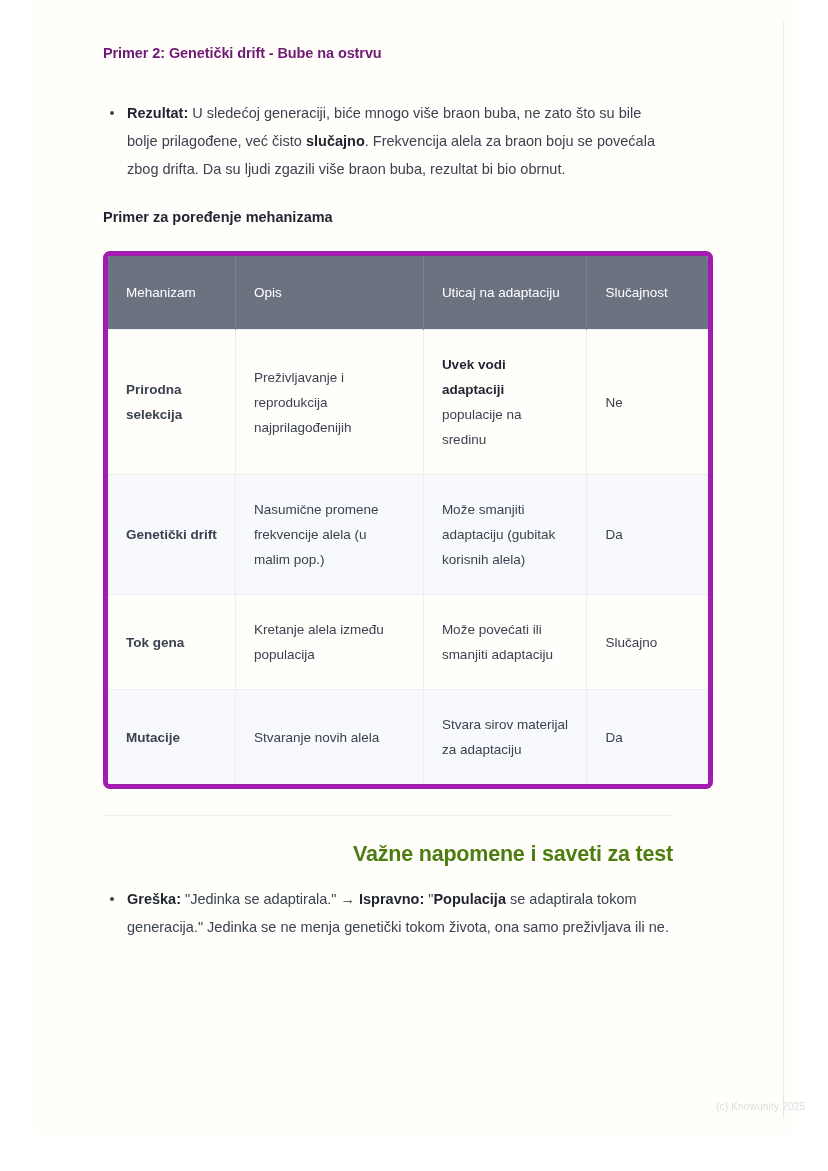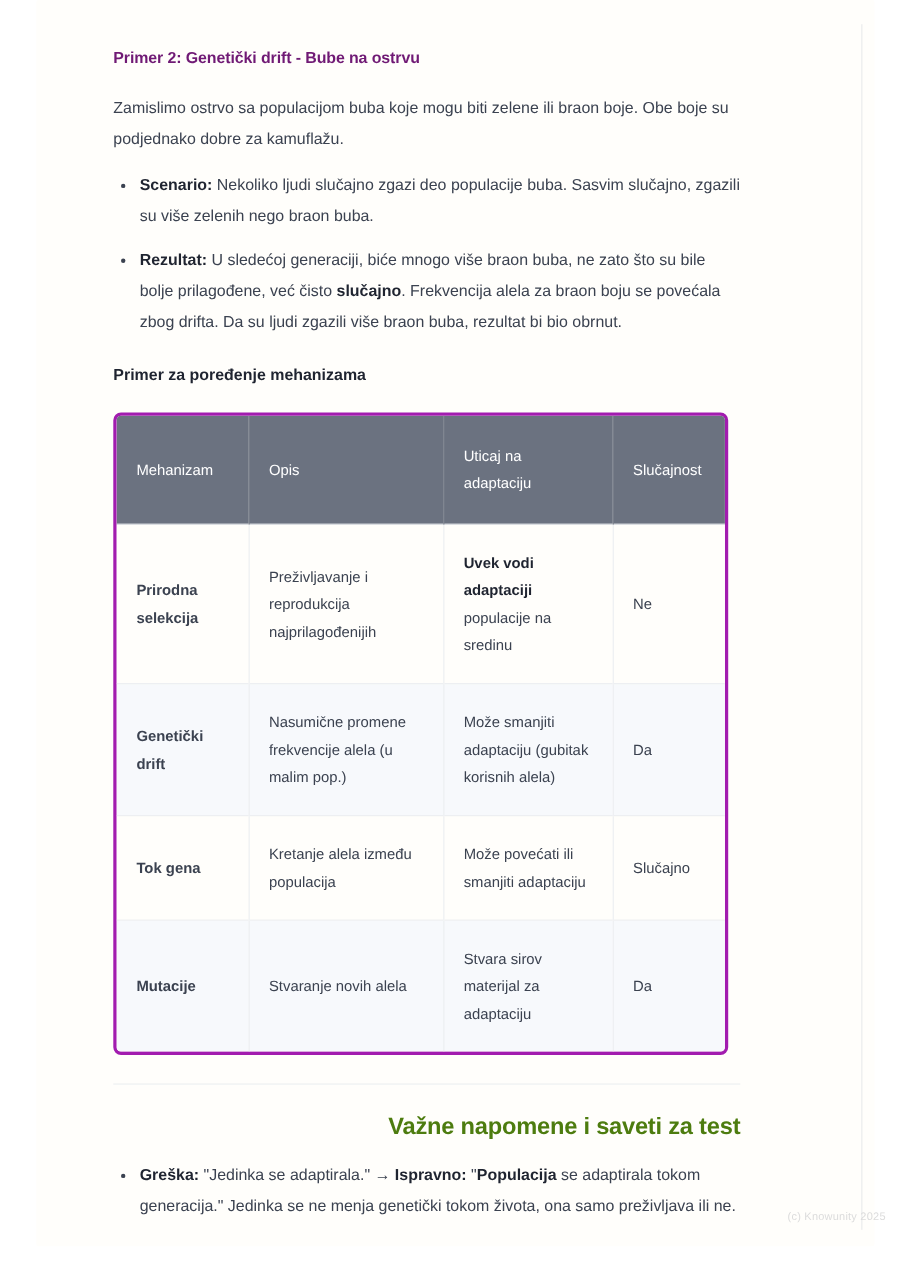--- a/index.html
+++ b/index.html
@@ -87,22 +87,22 @@
   .table-caption {
     font-size: 14.5px;
     font-weight: bold;
     color: #1f2430;
     margin-top: 26px;
   }
 
   
   .tbl-wrap {
     margin-top: 26px;
-    width: 559px;
-    border: 3px solid #a21caf;
+    width: 610px;
+    border: 5px solid #a21caf;
     border-radius: 7px;
     overflow: hidden;
     background: #fffefb;
   }
   table.cmp {
     width: 100%;
     border-collapse: collapse;
     table-layout: fixed;
   }
   table.cmp th {
@@ -174,27 +174,22 @@
     <div class="sheet-divider"></div>
 
     <div class="content">
 
       <div style="height:45px"></div>
 
       <div class="doc-h3">Primer 2: Genetički drift - Bube na ostrvu</div>
 
       <div style="height:24px"></div>
 
-      <p class="para">Zamislimo ostrvo sa populacijom buba koje mogu biti zelene ili braon boje. Obe boje su podjednako dobre za kamuflažu.</p>
 
       <ul class="bullets">
-        <li>
-          <span class="dot"></span>
-          <b>Scenario:</b><span> Nekoliko ljudi slučajno zgazi deo populacije buba. Sasvim slučajno, zgazili su više zelenih nego braon buba.</span>
-        </li>
         <li>
           <span class="dot"></span>
           <b>Rezultat:</b><span> U sledećoj generaciji, biće mnogo više braon buba, ne zato što su bile bolje prilagođene, već čisto </span><b>slučajno</b><span>. Frekvencija alela za braon boju se povećala zbog drifta. Da su ljudi zgazili više braon buba, rezultat bi bio obrnut.</span>
         </li>
       </ul>
 
       <div class="table-caption">Primer za poređenje mehanizama</div>
 
       <div class="tbl-wrap">
         <table class="cmp">

